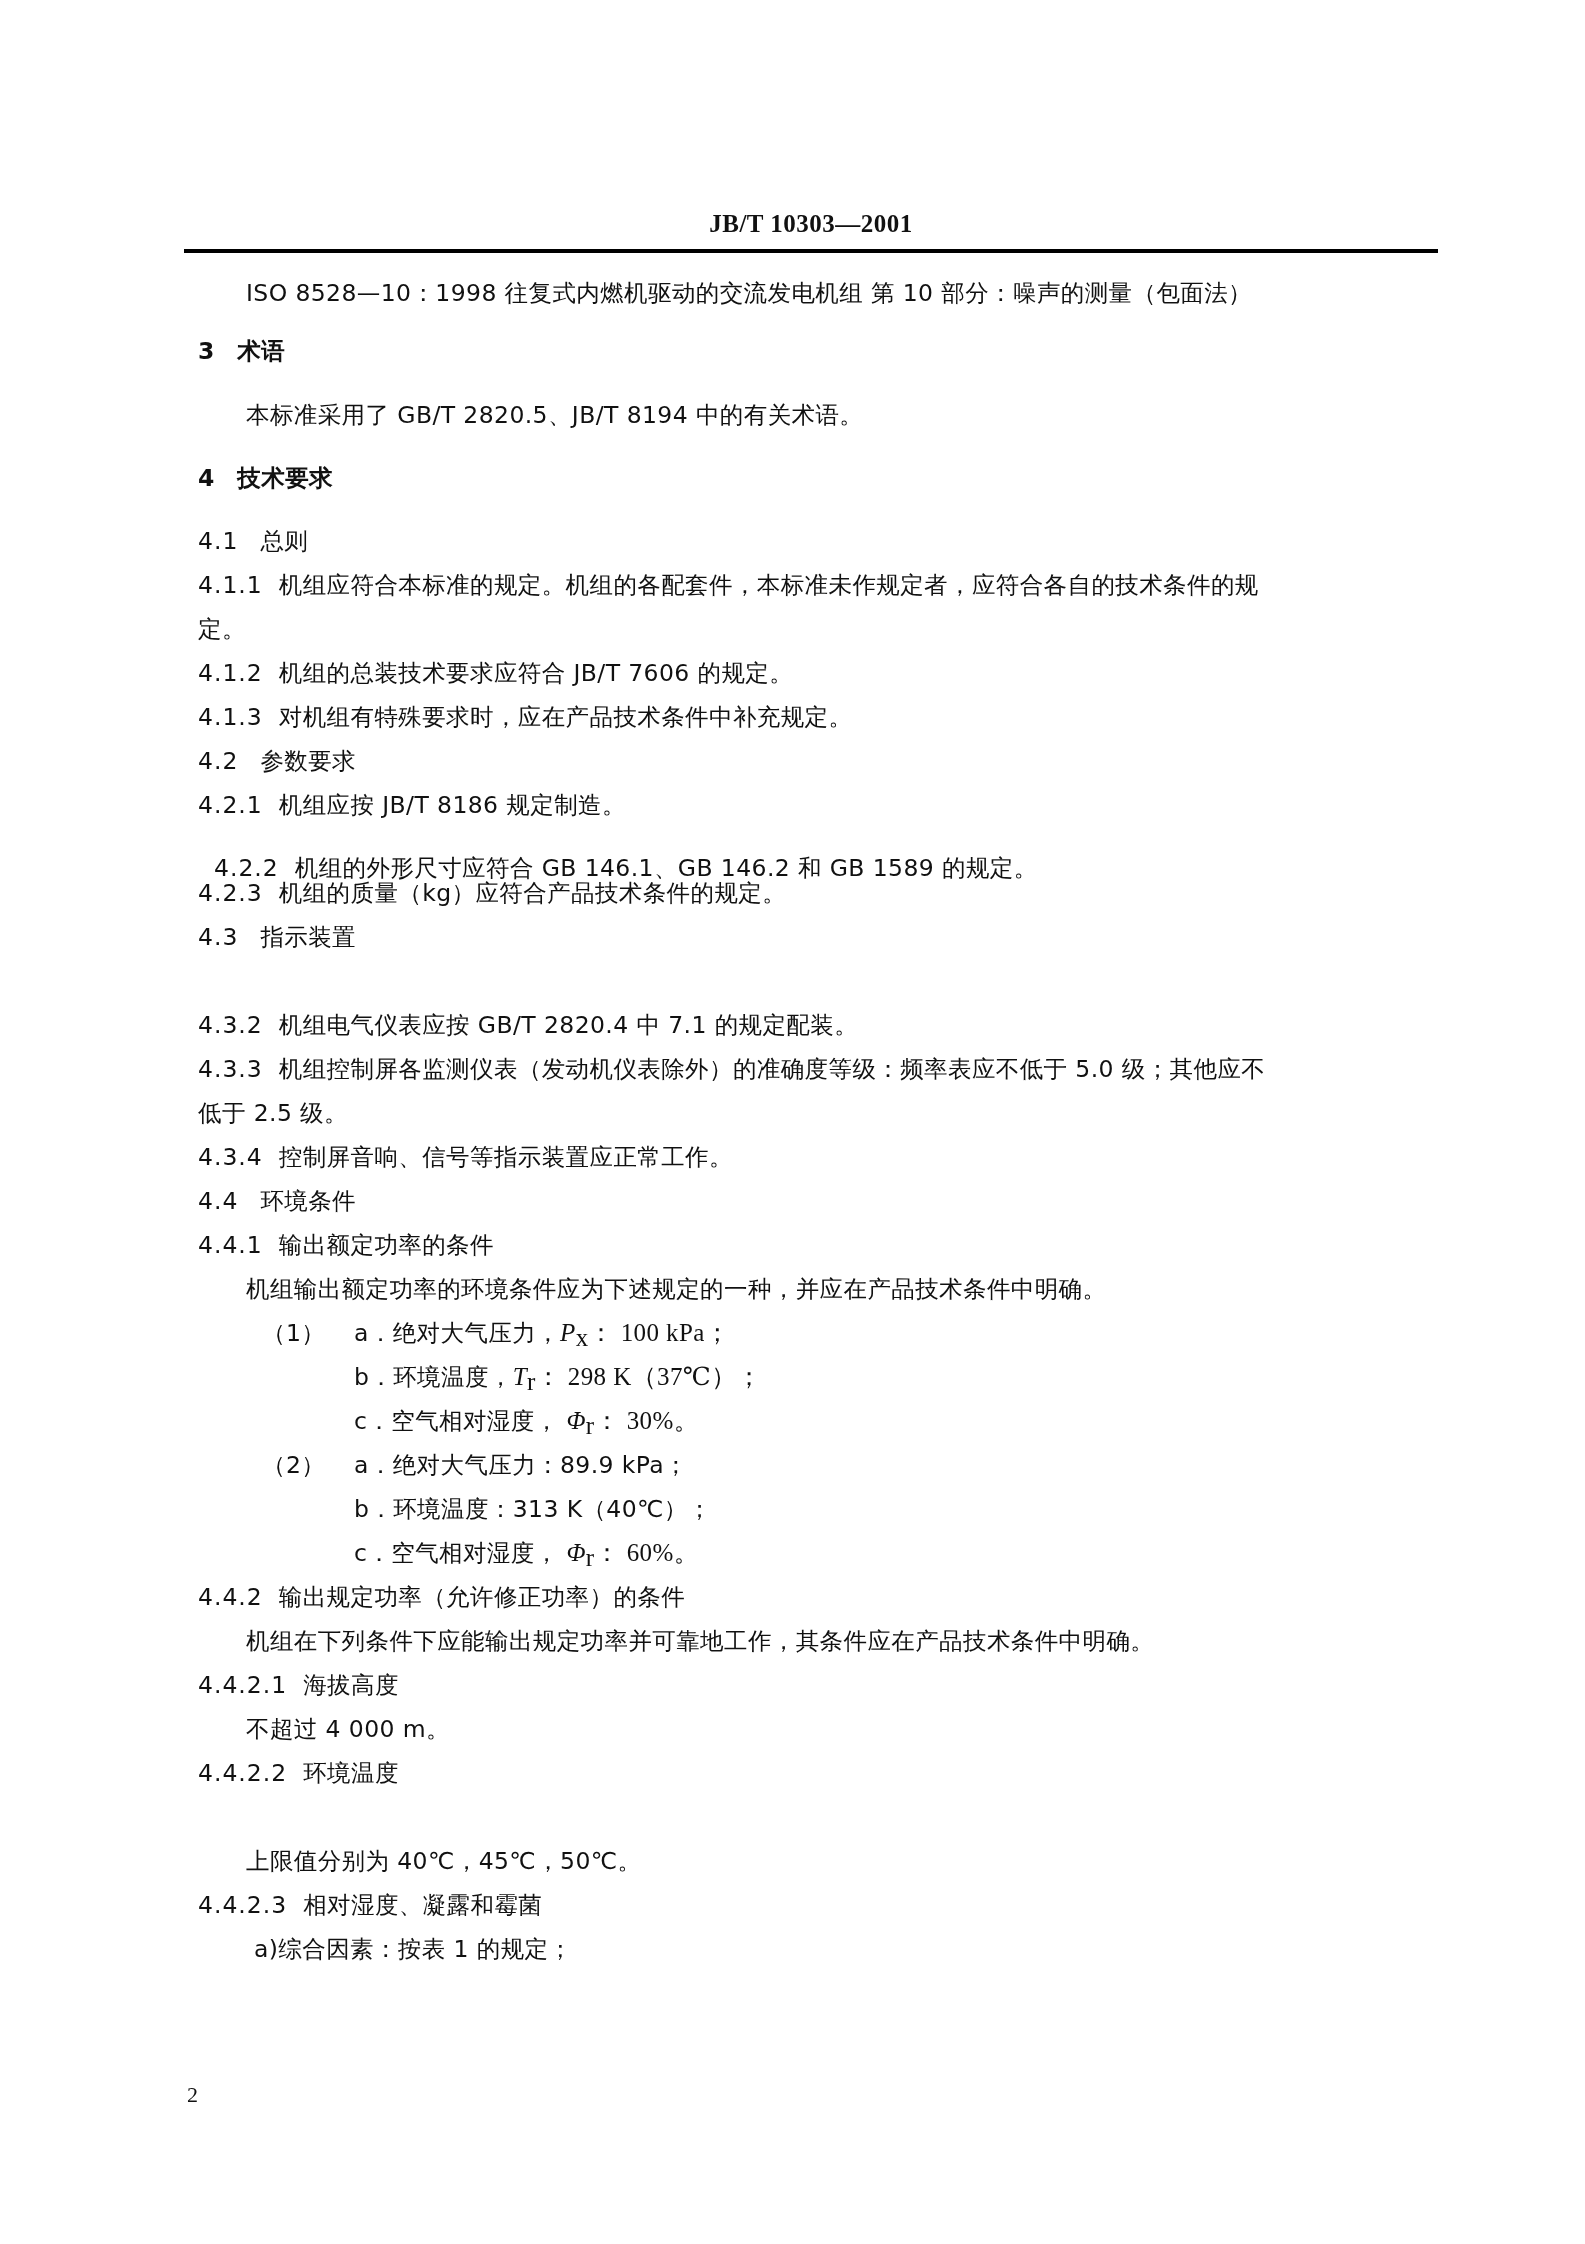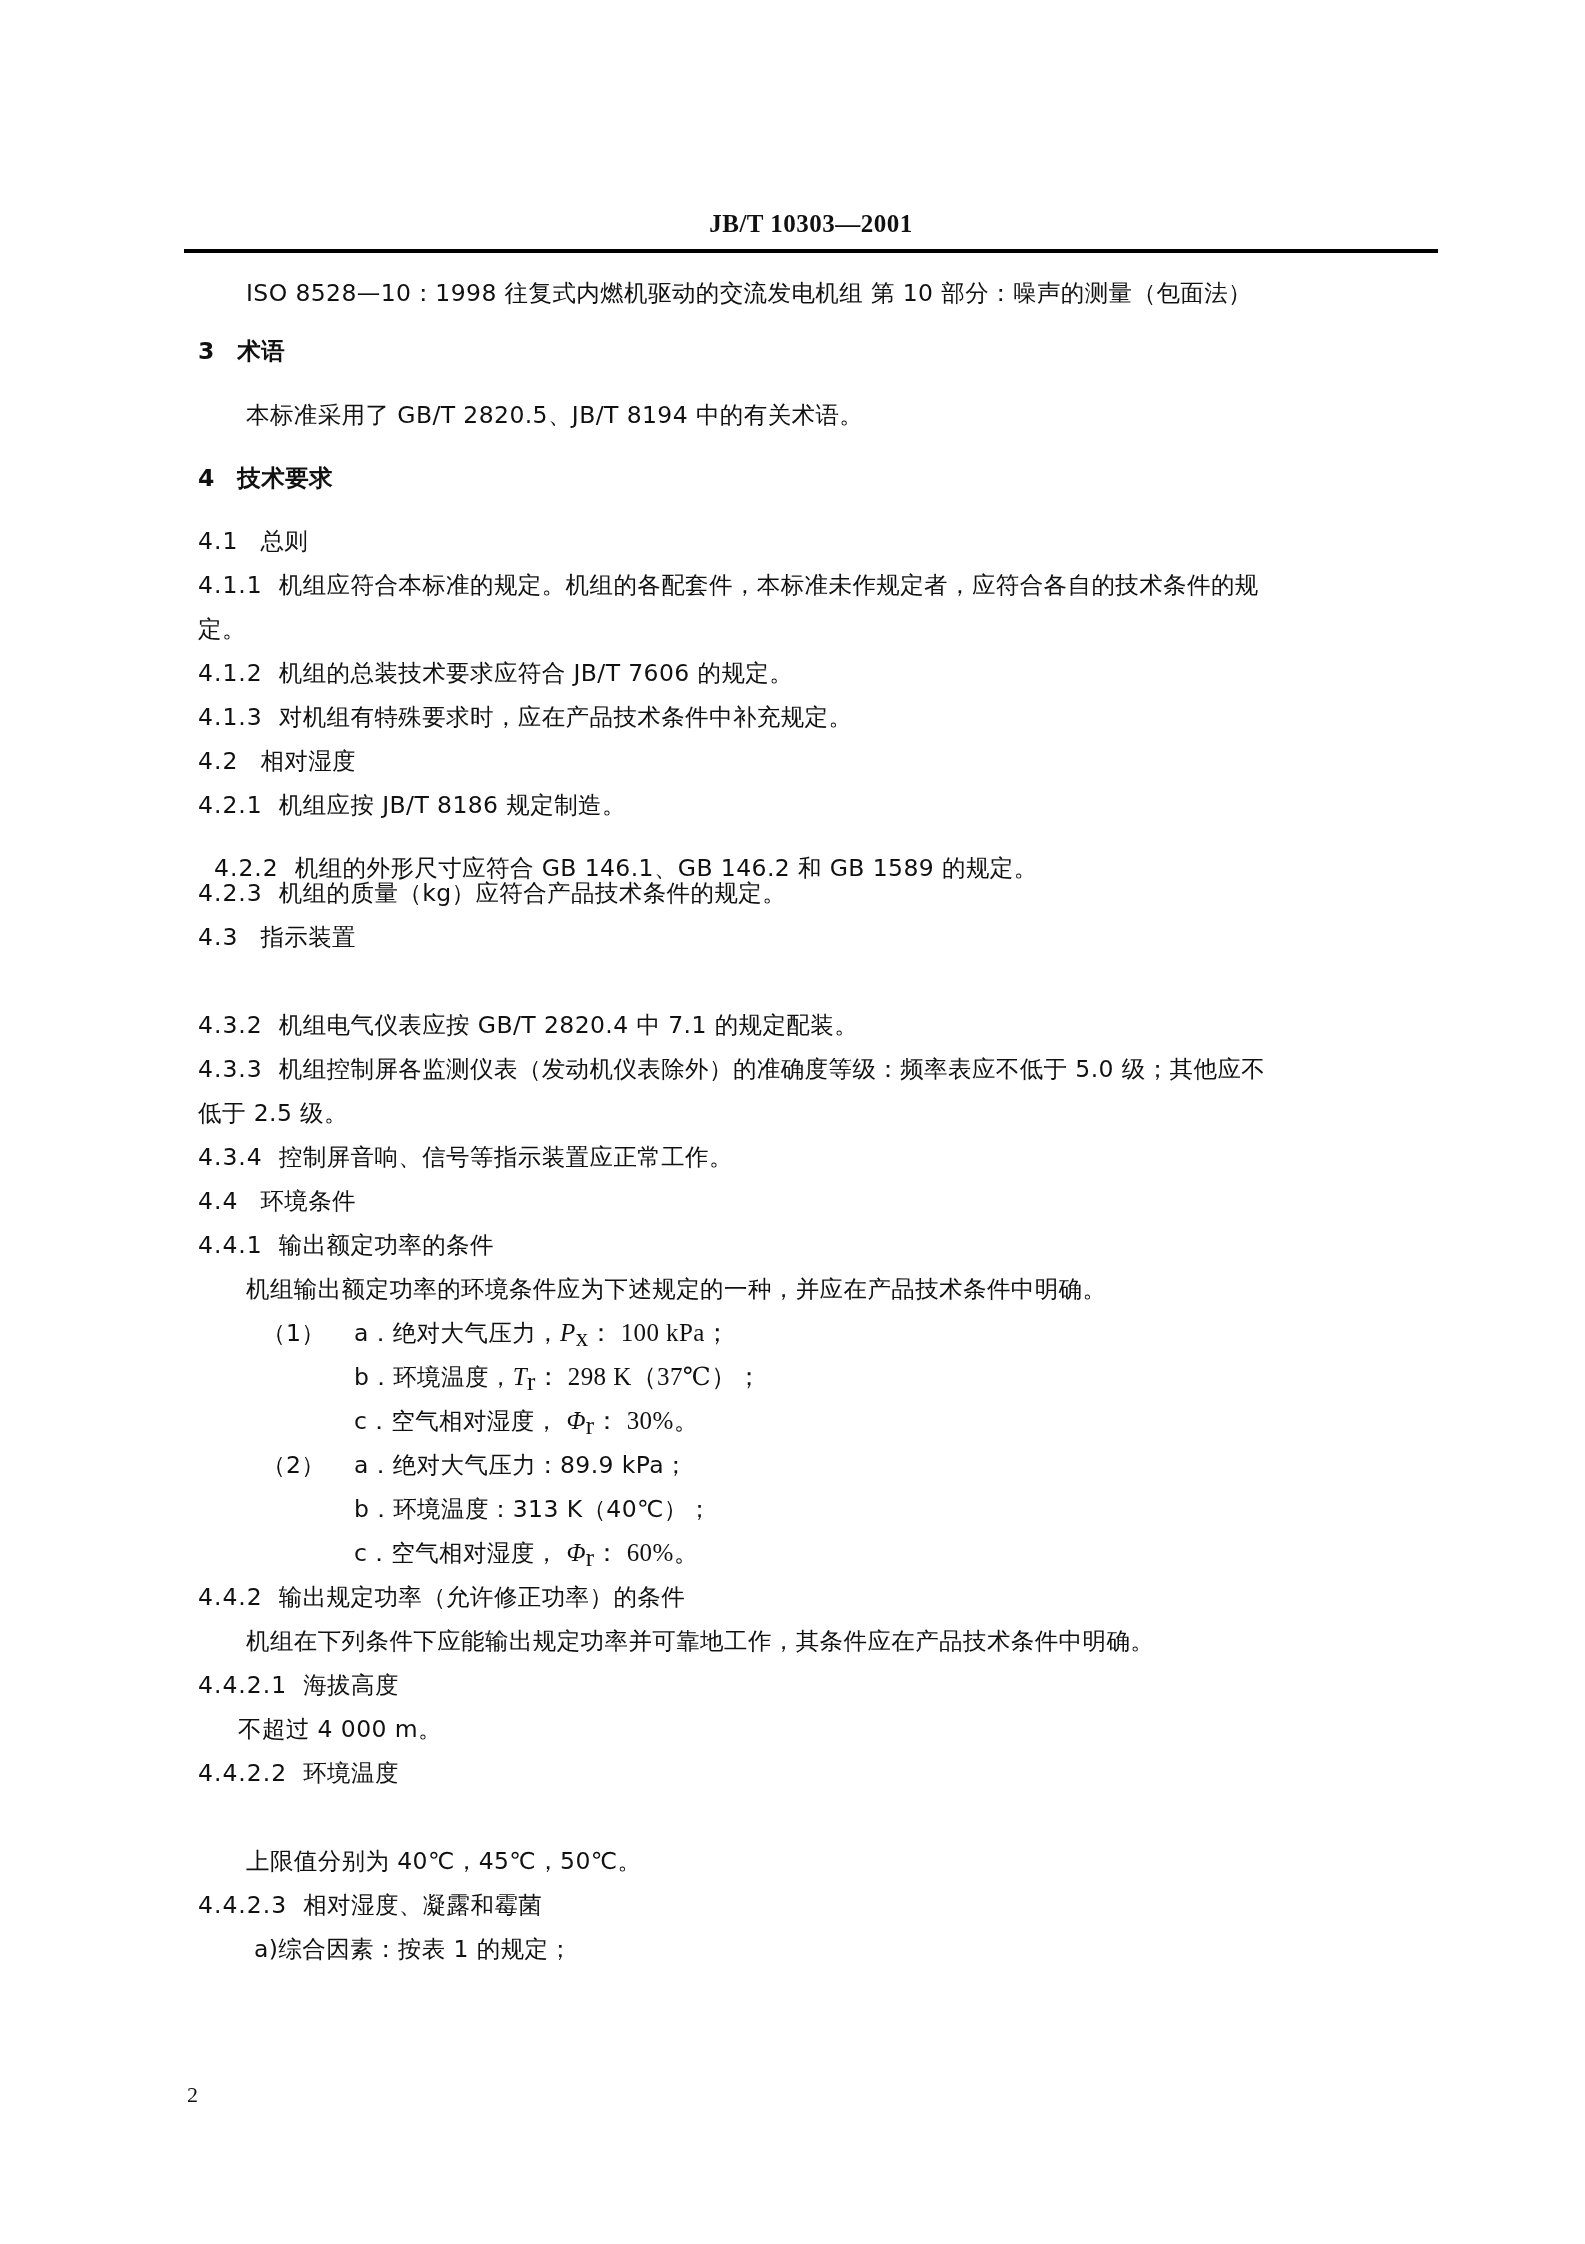--- a/index.html
+++ b/index.html
@@ -98,21 +98,21 @@
   </div>
   <div class="line" style="left:198px; top:614px;">定。</div>
   <div class="line" style="left:198px; top:658px;">
     <span class="num">4.1.2</span><span class="gap1">机组的总装技术要求应符合 JB/T 7606 的规定。</span>
   </div>
   <div class="line" style="left:198px; top:702px;">
     <span class="num">4.1.3</span><span class="gap1">对机组有特殊要求时，应在产品技术条件中补充规定。</span>
   </div>
 
   <div class="line" style="left:198px; top:746px;">
-    <span class="num">4.2</span><span class="gap2">相对湿度</span>
+    <span class="num">4.2</span><span class="gap2">参数要求</span>
   </div>
   <div class="line" style="left:198px; top:790px;">
     <span class="num">4.2.1</span><span class="gap1">机组应按 JB/T 8186 规定制造。</span>
   </div>
   <div class="line" style="left:214px; top:834px;margin-top:19px;">
     <span class="num">4.2.2</span><span class="gap1">机组的外形尺寸应符合 GB 146.1、GB 146.2 和 GB 1589 的规定。</span>
   </div>
   <div class="line" style="left:198px; top:878px;">
     <span class="num">4.2.3</span><span class="gap1">机组的质量（kg）应符合产品技术条件的规定。</span>
   </div>
@@ -160,21 +160,21 @@
   </div>
 
   <div class="line" style="left:198px; top:1582px;">
     <span class="num">4.4.2</span><span class="gap1">输出规定功率（允许修正功率）的条件</span>
   </div>
   <div class="line" style="left:246px; top:1626px;">机组在下列条件下应能输出规定功率并可靠地工作，其条件应在产品技术条件中明确。</div>
 
   <div class="line" style="left:198px; top:1670px;">
     <span class="num">4.4.2.1</span><span class="gap1">海拔高度</span>
   </div>
-  <div class="line" style="left:238px; top:1714px;text-align:right;">不超过 4 000 m。</div>
+  <div class="line" style="left:246px; top:1714px;text-align:right;">不超过 4 000 m。</div>
 
   <div class="line" style="left:198px; top:1758px;">
     <span class="num">4.4.2.2</span><span class="gap1">环境温度</span>
   </div>
   <div class="line" style="left:246px; top:1846px;">上限值分别为 40℃，45℃，50℃。</div>
 
   <div class="line" style="left:198px; top:1890px;">
     <span class="num">4.4.2.3</span><span class="gap1">相对湿度、凝露和霉菌</span>
   </div>
   <div class="line" style="left:246px; top:1934px;margin-left:8px;">a)综合因素：按表 1 的规定；</div>

